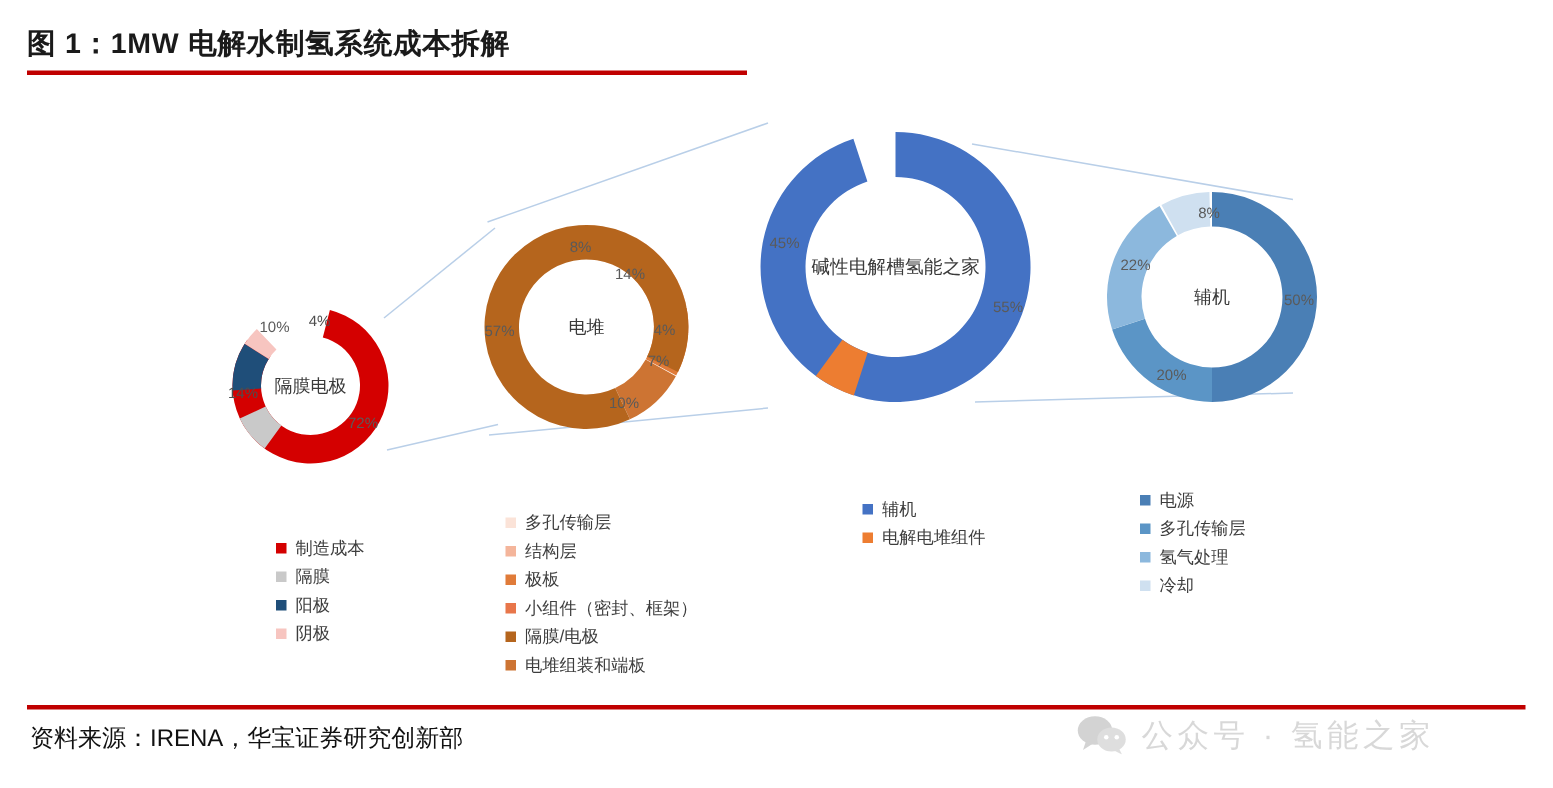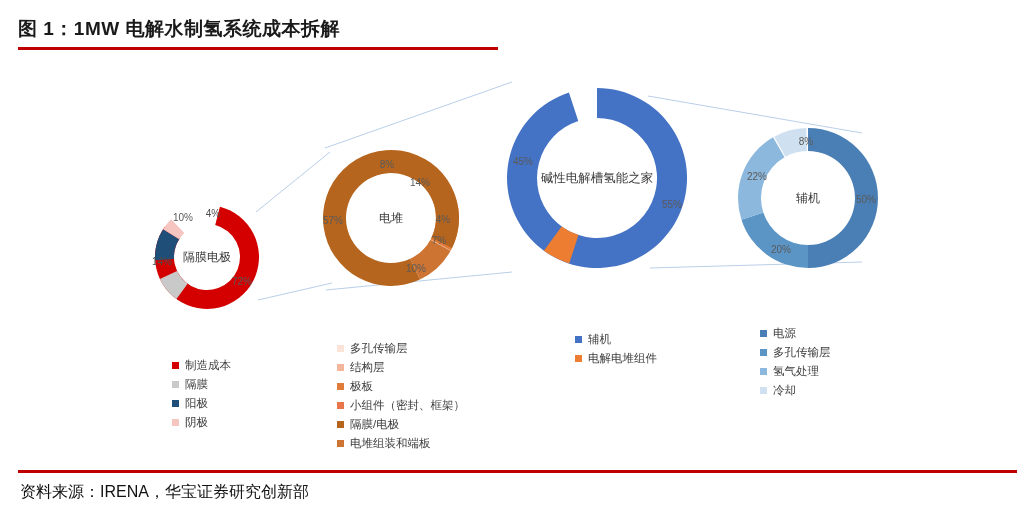--- a/index.html
+++ b/index.html
@@ -104,21 +104,21 @@
         <text class="pct" x="-24" y="-36" text-anchor="middle" fill="#3b5f8a">10%</text>
         <text class="pct onwhite" x="6" y="-40" text-anchor="middle">4%</text>
       </g>
     </svg>
     <div class="ctr-label">
       <span>隔膜</span>
       <span>电极</span>
     </div>
   </div>
 
-  <div class="legend" style="left:172px;top:356px;">
+  <div class="legend" style="left:184px;top:356px;">
     <div class="legend-row">
       <span class="swatch" style="background:#d40000"></span>
       <span>制造成本</span>
     </div>
     <div class="legend-row">
       <span class="swatch" style="background:#c9c9c9"></span>
       <span>隔膜</span>
     </div>
     <div class="legend-row">
       <span class="swatch" style="background:#1f4e79"></span>
@@ -250,14 +250,25 @@
     </div>
     <div class="legend-row">
       <span class="swatch" style="background:#cfe0f0"></span>
       <span>冷却</span>
     </div>
   </div>
 
   <div class="rule-bottom"></div>
   <div class="source">资料来源：IRENA，华宝证券研究创新部</div>
 
+  <div class="watermark">
+    <svg width="34" height="26" viewBox="0 0 34 26">
+      <ellipse cx="12" cy="10" rx="11.5" ry="9.5" fill="#b0b0b0"></ellipse>
+      <path d="M 6 17 L 4 23 L 11 18.5 Z" fill="#b0b0b0"></path>
+      <ellipse cx="23" cy="16" rx="9.5" ry="8" fill="#c4c4c4"></ellipse>
+      <path d="M 28 22 L 30 26 L 24 23 Z" fill="#c4c4c4"></path>
+      <circle cx="19.5" cy="14.5" r="1.5" fill="#ffffff"></circle>
+      <circle cx="26.5" cy="14.5" r="1.5" fill="#ffffff"></circle>
+    </svg>
+    <span class="wm-text">公众号 · 氢能之家</span>
+  </div>
 
 </div>
 
 </body></html>

